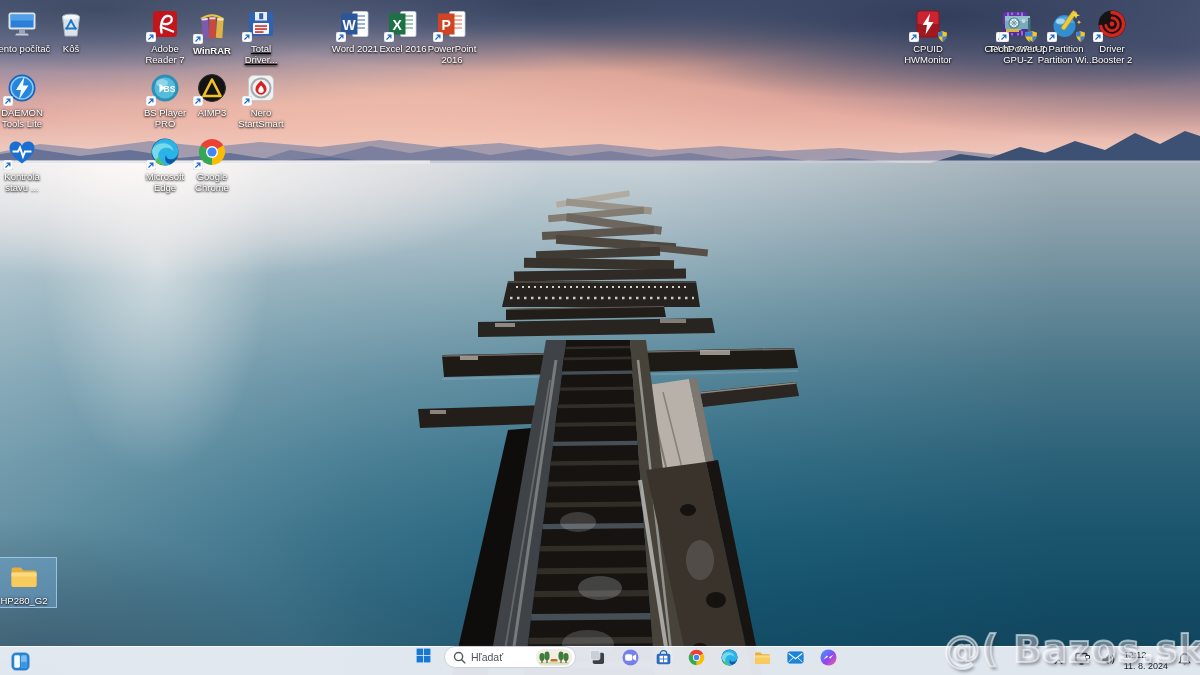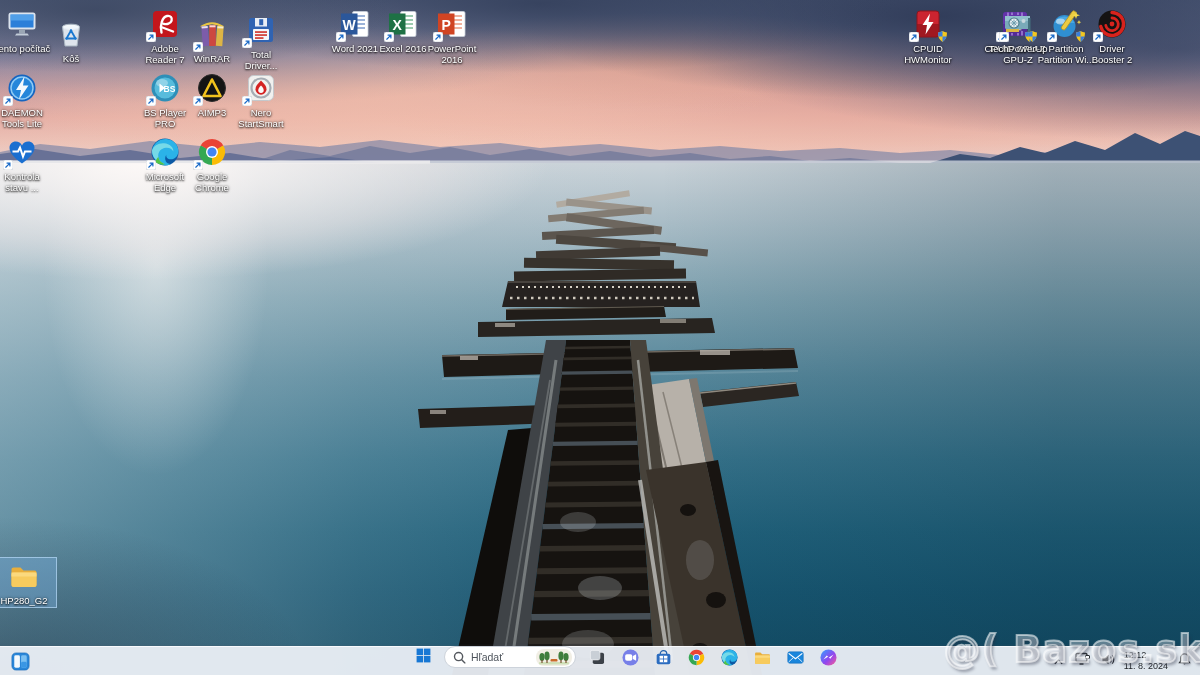--- a/index.html
+++ b/index.html
@@ -159,21 +159,21 @@
             <rect x="4.5" y="6.5" width="23" height="13" fill="#2b7fd9"></rect>
             <rect x="4.5" y="6.5" width="23" height="6" fill="#5aa7ec" opacity="0.8"></rect>
             <rect x="13" y="21.5" width="6" height="4" fill="#9aa6b4"></rect>
             <path d="M9 27.5 h14 l-1.5 -2 h-11 z" fill="#c2ccd8"></path>
           </svg>
         </div>
         <div class="dlabel">
           <div>Tento počítač</div>
         </div>
       </div>
-      <div class="dicon" style="left: 39px; top: 16px;">
+      <div class="dicon" style="left: 39px; top: 6px;">
         <div class="ic-wrap">
           <svg width="32" height="32" viewBox="0 0 32 32">
             <ellipse cx="16" cy="8.8" rx="8.5" ry="2.6" fill="#f4f8fb" stroke="#aab6c2"></ellipse>
             <path d="M7.5 9 L10 28 h12 L24.5 9" fill="rgba(240,246,252,0.88)" stroke="#aab6c2"></path>
             <path d="M16 12.5 L20.5 20.5 L11.5 20.5 Z" fill="none" stroke="#1a78d0" stroke-width="1.8" stroke-linejoin="round"></path>
             <circle cx="16" cy="12.5" r="1.2" fill="#1a78d0"></circle>
             <circle cx="20.5" cy="20.5" r="1.2" fill="#1a78d0"></circle>
             <circle cx="11.5" cy="20.5" r="1.2" fill="#1a78d0"></circle>
           </svg>
         </div>
@@ -191,41 +191,41 @@
           <span class="sc-badge"><svg width="10" height="10" viewBox="0 0 9 9">
               <rect width="9" height="9" rx="2" fill="#fff" stroke="#b8c0ca" stroke-width="0.5"></rect>
               <path d="M2.5 6.5 L6 3 M3.6 2.8 L6.2 2.8 L6.2 5.4" stroke="#1a6ac8" stroke-width="1.1" fill="none" stroke-linecap="round"></path>
             </svg></span>
         </div>
         <div class="dlabel">
           <div>Adobe</div>
           <div>Reader 7</div>
         </div>
       </div>
-      <div class="dicon" style="left: 180px; top: 16px;">
+      <div class="dicon" style="left: 180px; top: 8px; font-weight: bold;">
         <div class="ic-wrap">
           <svg width="32" height="32" viewBox="0 0 32 32">
             <path d="M5 9 Q16 1.5 27 9" fill="none" stroke="#e8c542" stroke-width="2.2"></path>
             <rect x="6" y="8" width="6.5" height="20" fill="#7c5caa" transform="rotate(-4 9 18)"></rect>
             <rect x="13.2" y="7" width="6.6" height="21" fill="#cd4740"></rect>
             <rect x="20.5" y="8" width="6.5" height="20" fill="#ddb545" transform="rotate(4 23.5 18)"></rect>
             <rect x="6.3" y="8.3" width="6" height="2" fill="#e8e0f0" transform="rotate(-4 9 18)"></rect>
             <rect x="13.5" y="7.3" width="6" height="2" fill="#f4d8d4"></rect>
             <rect x="20.8" y="8.3" width="6" height="2" fill="#f4ecd0" transform="rotate(4 23.5 18)"></rect>
           </svg>
           <span class="sc-badge"><svg width="10" height="10" viewBox="0 0 9 9">
               <rect width="9" height="9" rx="2" fill="#fff" stroke="#b8c0ca" stroke-width="0.5"></rect>
               <path d="M2.5 6.5 L6 3 M3.6 2.8 L6.2 2.8 L6.2 5.4" stroke="#1a6ac8" stroke-width="1.1" fill="none" stroke-linecap="round"></path>
             </svg></span>
         </div>
         <div class="dlabel">
           <div>WinRAR</div>
         </div>
       </div>
-      <div class="dicon" style="left: 229px; top: 12px;">
+      <div class="dicon" style="left: 229px; top: 6px; text-decoration: underline;">
         <div class="ic-wrap">
           <svg width="32" height="32" viewBox="0 0 32 32">
             <rect x="4" y="4" width="24" height="24" rx="2.5" fill="#2f63b2"></rect>
             <rect x="10" y="4" width="12" height="8.5" fill="#e9eef5"></rect>
             <rect x="14.2" y="5.2" width="4" height="6" fill="#2f63b2"></rect>
             <rect x="8" y="15" width="16" height="11" rx="1" fill="#f3f6fa"></rect>
             <rect x="10" y="17.2" width="12" height="1.7" fill="#d23a34"></rect>
             <rect x="10" y="20.2" width="12" height="1.7" fill="#d23a34"></rect>
             <rect x="10" y="23.2" width="8.5" height="1.7" fill="#d23a34"></rect>
           </svg>

